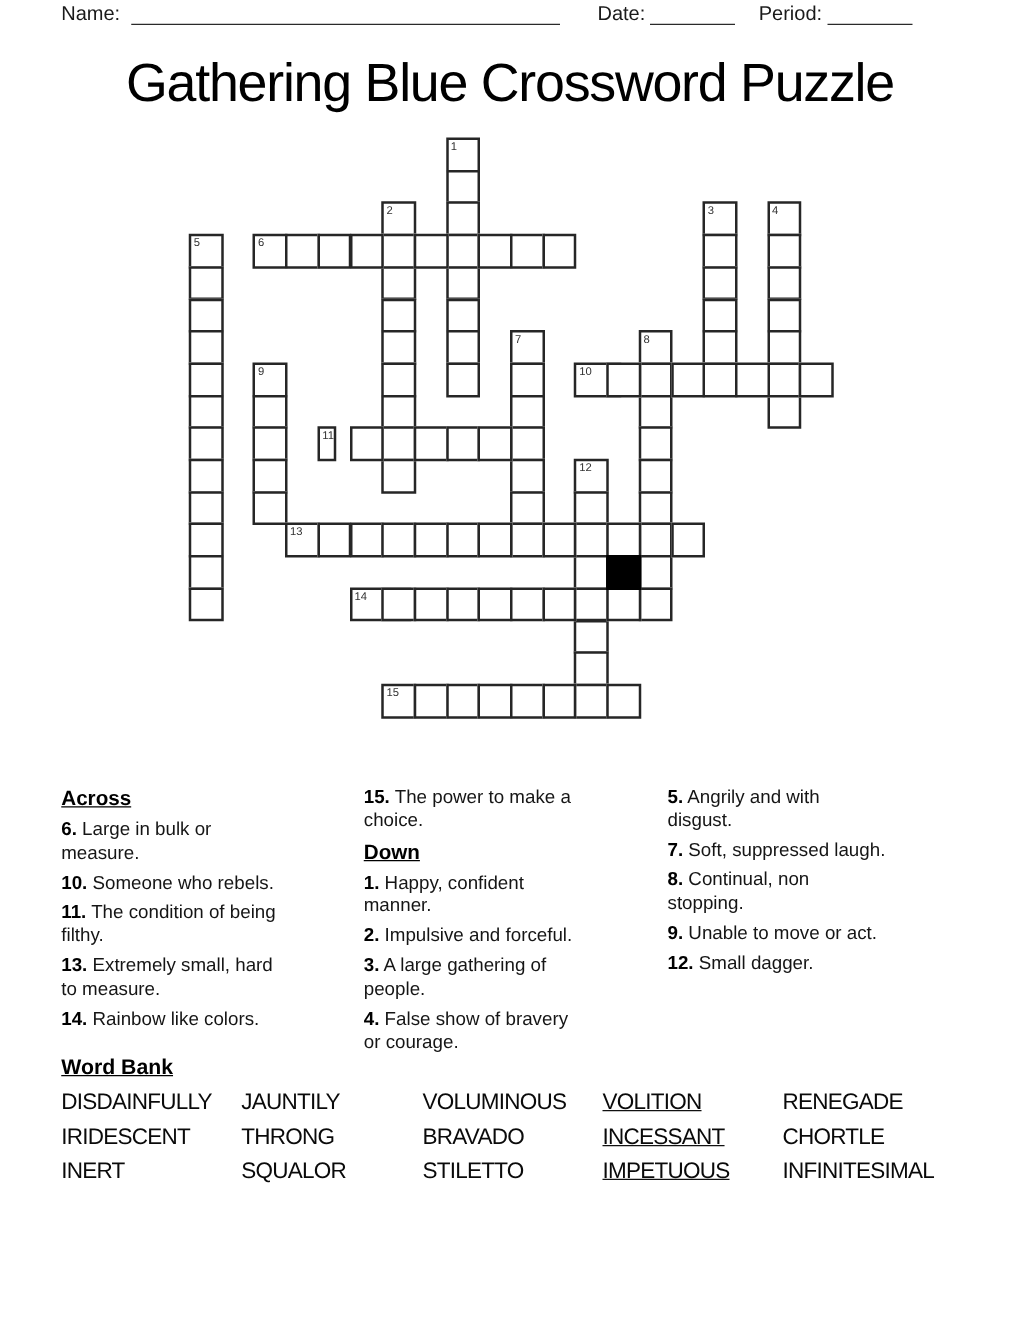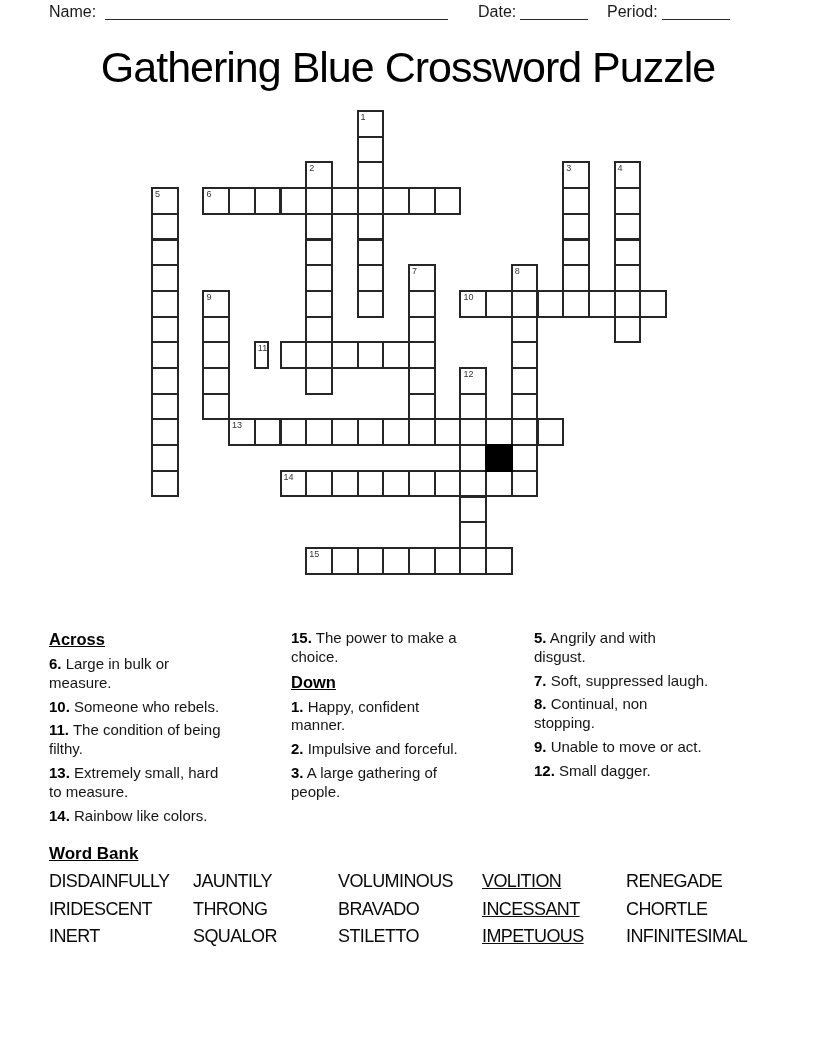--- a/index.html
+++ b/index.html
@@ -224,20 +224,24 @@
       <div class="clue-line"><span class="num">1.</span> Happy, confident</div>
       <div class="clue-line">manner.</div>
     </div>
     <div class="clue">
       <div class="clue-line"><span class="num">2.</span> Impulsive and forceful.</div>
     </div>
     <div class="clue">
       <div class="clue-line"><span class="num">3.</span> A large gathering of</div>
       <div class="clue-line">people.</div>
     </div>
+    <div class="clue">
+      <div class="clue-line"><span class="num">4.</span> False show of bravery</div>
+      <div class="clue-line">or courage.</div>
+    </div>
   </div>
 <div class="clue-col" id="clue-col-2" style="left:534px">
     <div class="clue">
       <div class="clue-line"><span class="num">5.</span> Angrily and with</div>
       <div class="clue-line">disgust.</div>
     </div>
     <div class="clue">
       <div class="clue-line"><span class="num">7.</span> Soft, suppressed laugh.</div>
     </div>
     <div class="clue">

